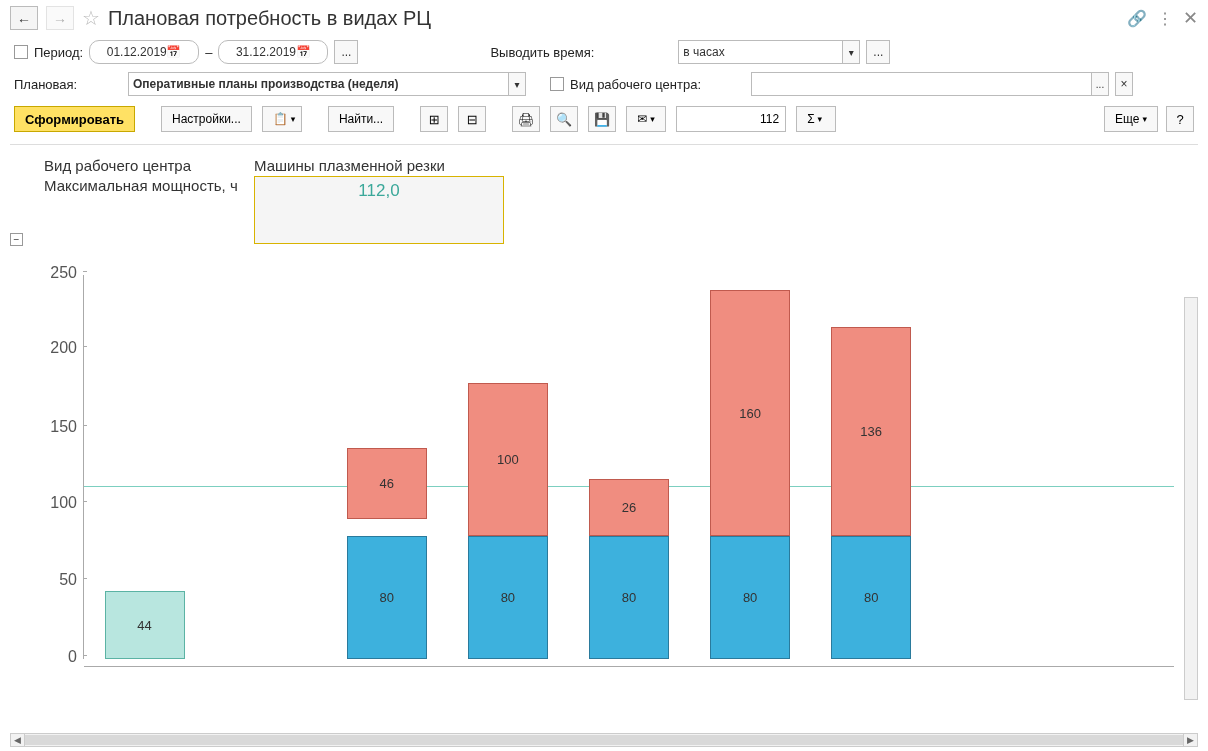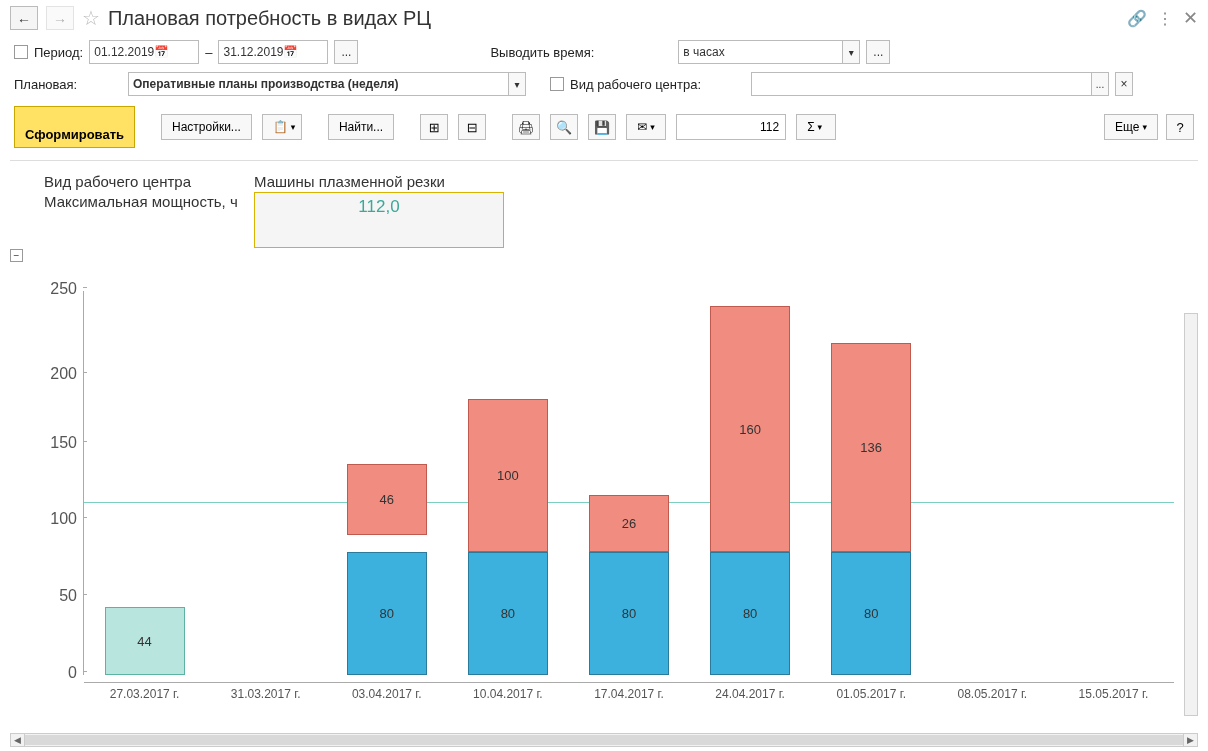--- a/index.html
+++ b/index.html
@@ -51,21 +51,21 @@
 }
 .input-field {
   border: 1px solid #bbb;
   background: #fff;
   height: 24px;
   padding: 0 4px;
   font-size: 12px;
   display: flex;
   align-items: center;
 }
-.date-field { width: 110px; display: inline-flex; align-items: center; justify-content: flex-start; }
+.date-field { width: 110px; display: inline-flex; align-items: center; justify-content: center; border-radius: 10px; }
 .cal-icon { font-size: 12px; color: #666; cursor: pointer; }
 .small-btn {
   width: 24px; height: 24px;
   border: 1px solid #bbb; background: #f8f8f8;
   display: inline-flex; align-items: center; justify-content: center;
   cursor: pointer;
 }
 .combo { display: inline-flex; padding-left: 32px; }
 .combo .input-field { border-right: none; }
 .combo-btn {
@@ -82,21 +82,21 @@
 
 .toolbar {
   display: flex;
   align-items: center;
   gap: 10px;
   padding: 6px 14px;
 }
 .btn-generate {
   background: #ffe164;
   border: 1px solid #c8a800;
-  padding: 20px 10px;
+  padding: 4px 10px;
   font-size: 13px;
   font-weight: bold;
   cursor: pointer;
   height: 26px;
 }
 .btn-std {
   background: #f8f8f8;
   border: 1px solid #bbb;
   padding: 3px 10px;
   font-size: 12px;
@@ -133,21 +133,21 @@
   font-size: 10px; cursor: pointer; background:#fff;
 }
 .chart-header {
   position: absolute; left: 34px; top: 12px;
   width: 1130px;
 }
 .ch-row { display: flex; }
 .ch-lbl { width: 210px; font-size: 15px; color: #333; }
 .ch-val { font-size: 15px; color: #333; }
 .ch-box {
-  width: 250px; height: 56px;
+  width: 250px; height: 68px;
   border: 1px solid #d8b300;
   background: #f5f5f5;
   display: flex; align-items: flex-start; justify-content: center;
   padding-top: 4px;
   font-size: 17px; color: #3ba89a;
 }
 .legend {
   position: absolute; left: 0; top: 104px; width: 100%;
   display: flex; justify-content: center; gap: 16px; font-size: 12px;
 }
@@ -337,21 +337,21 @@
     </div>
   </div>
 
 
   <div class="plot">
     <div class="y-axis" id="y-axis">
         <div class="y-tick" style="bottom: -7px;">0</div>
         <div class="y-tick" style="bottom: 69.8px;">50</div>
         <div class="y-tick" style="bottom: 146.6px;">100</div>
         <div class="y-tick" style="bottom: 223.4px;">150</div>
-        <div class="y-tick" style="bottom: 292px; margin-top: 44px;">200</div>
+        <div class="y-tick" style="bottom: 302px; margin-top: 44px;">200</div>
         <div class="y-tick" style="bottom: 377px;">250</div>
       </div>
     <div class="x-axis"></div>
     <div class="ref-line" id="ref-line" style="bottom: 198.032px;"></div>
     <div class="bars" id="bars">
         <div class="bar-group" style="left: 20.5556px; width: 80px;">
           <div class="seg teal" style="bottom: 0px; height: 67.584px;">44</div>
         </div>
         <div class="bar-group" style="left: 262.778px; width: 80px;">
           <div class="seg blue" style="bottom: 0px; height: 122.88px;">80</div>
@@ -367,31 +367,20 @@
         </div>
         <div class="bar-group" style="left: 626.111px; width: 80px;">
           <div class="seg blue" style="bottom: 0px; height: 122.88px;">80</div>
           <div class="seg red" style="bottom: 122.88px; height: 245.76px;">160</div>
         </div>
         <div class="bar-group" style="left: 747.222px; width: 80px;">
           <div class="seg blue" style="bottom: 0px; height: 122.88px;">80</div>
           <div class="seg red" style="bottom: 122.88px; height: 208.896px;">136</div>
         </div>
       </div>
-    <div class="x-labels" id="x-labels">
-        <div class="x-lbl" style="left: 0.555556px;">27.03.2017 г.</div>
-        <div class="x-lbl" style="left: 121.667px;">31.03.2017 г.</div>
-        <div class="x-lbl" style="left: 242.778px;">03.04.2017 г.</div>
-        <div class="x-lbl" style="left: 363.889px;">10.04.2017 г.</div>
-        <div class="x-lbl" style="left: 485px;">17.04.2017 г.</div>
-        <div class="x-lbl" style="left: 606.111px;">24.04.2017 г.</div>
-        <div class="x-lbl" style="left: 727.222px;">01.05.2017 г.</div>
-        <div class="x-lbl" style="left: 848.333px;">08.05.2017 г.</div>
-        <div class="x-lbl" style="left: 969.444px;">15.05.2017 г.</div>
-      </div>
   </div>
 
   <div class="scroll-v"></div>
 </div>
 
 <div class="scroll-h">
   <div class="scroll-arrow l">◀</div>
   <div class="scroll-thumb"></div>
   <div class="scroll-arrow r">▶</div>
 </div>

